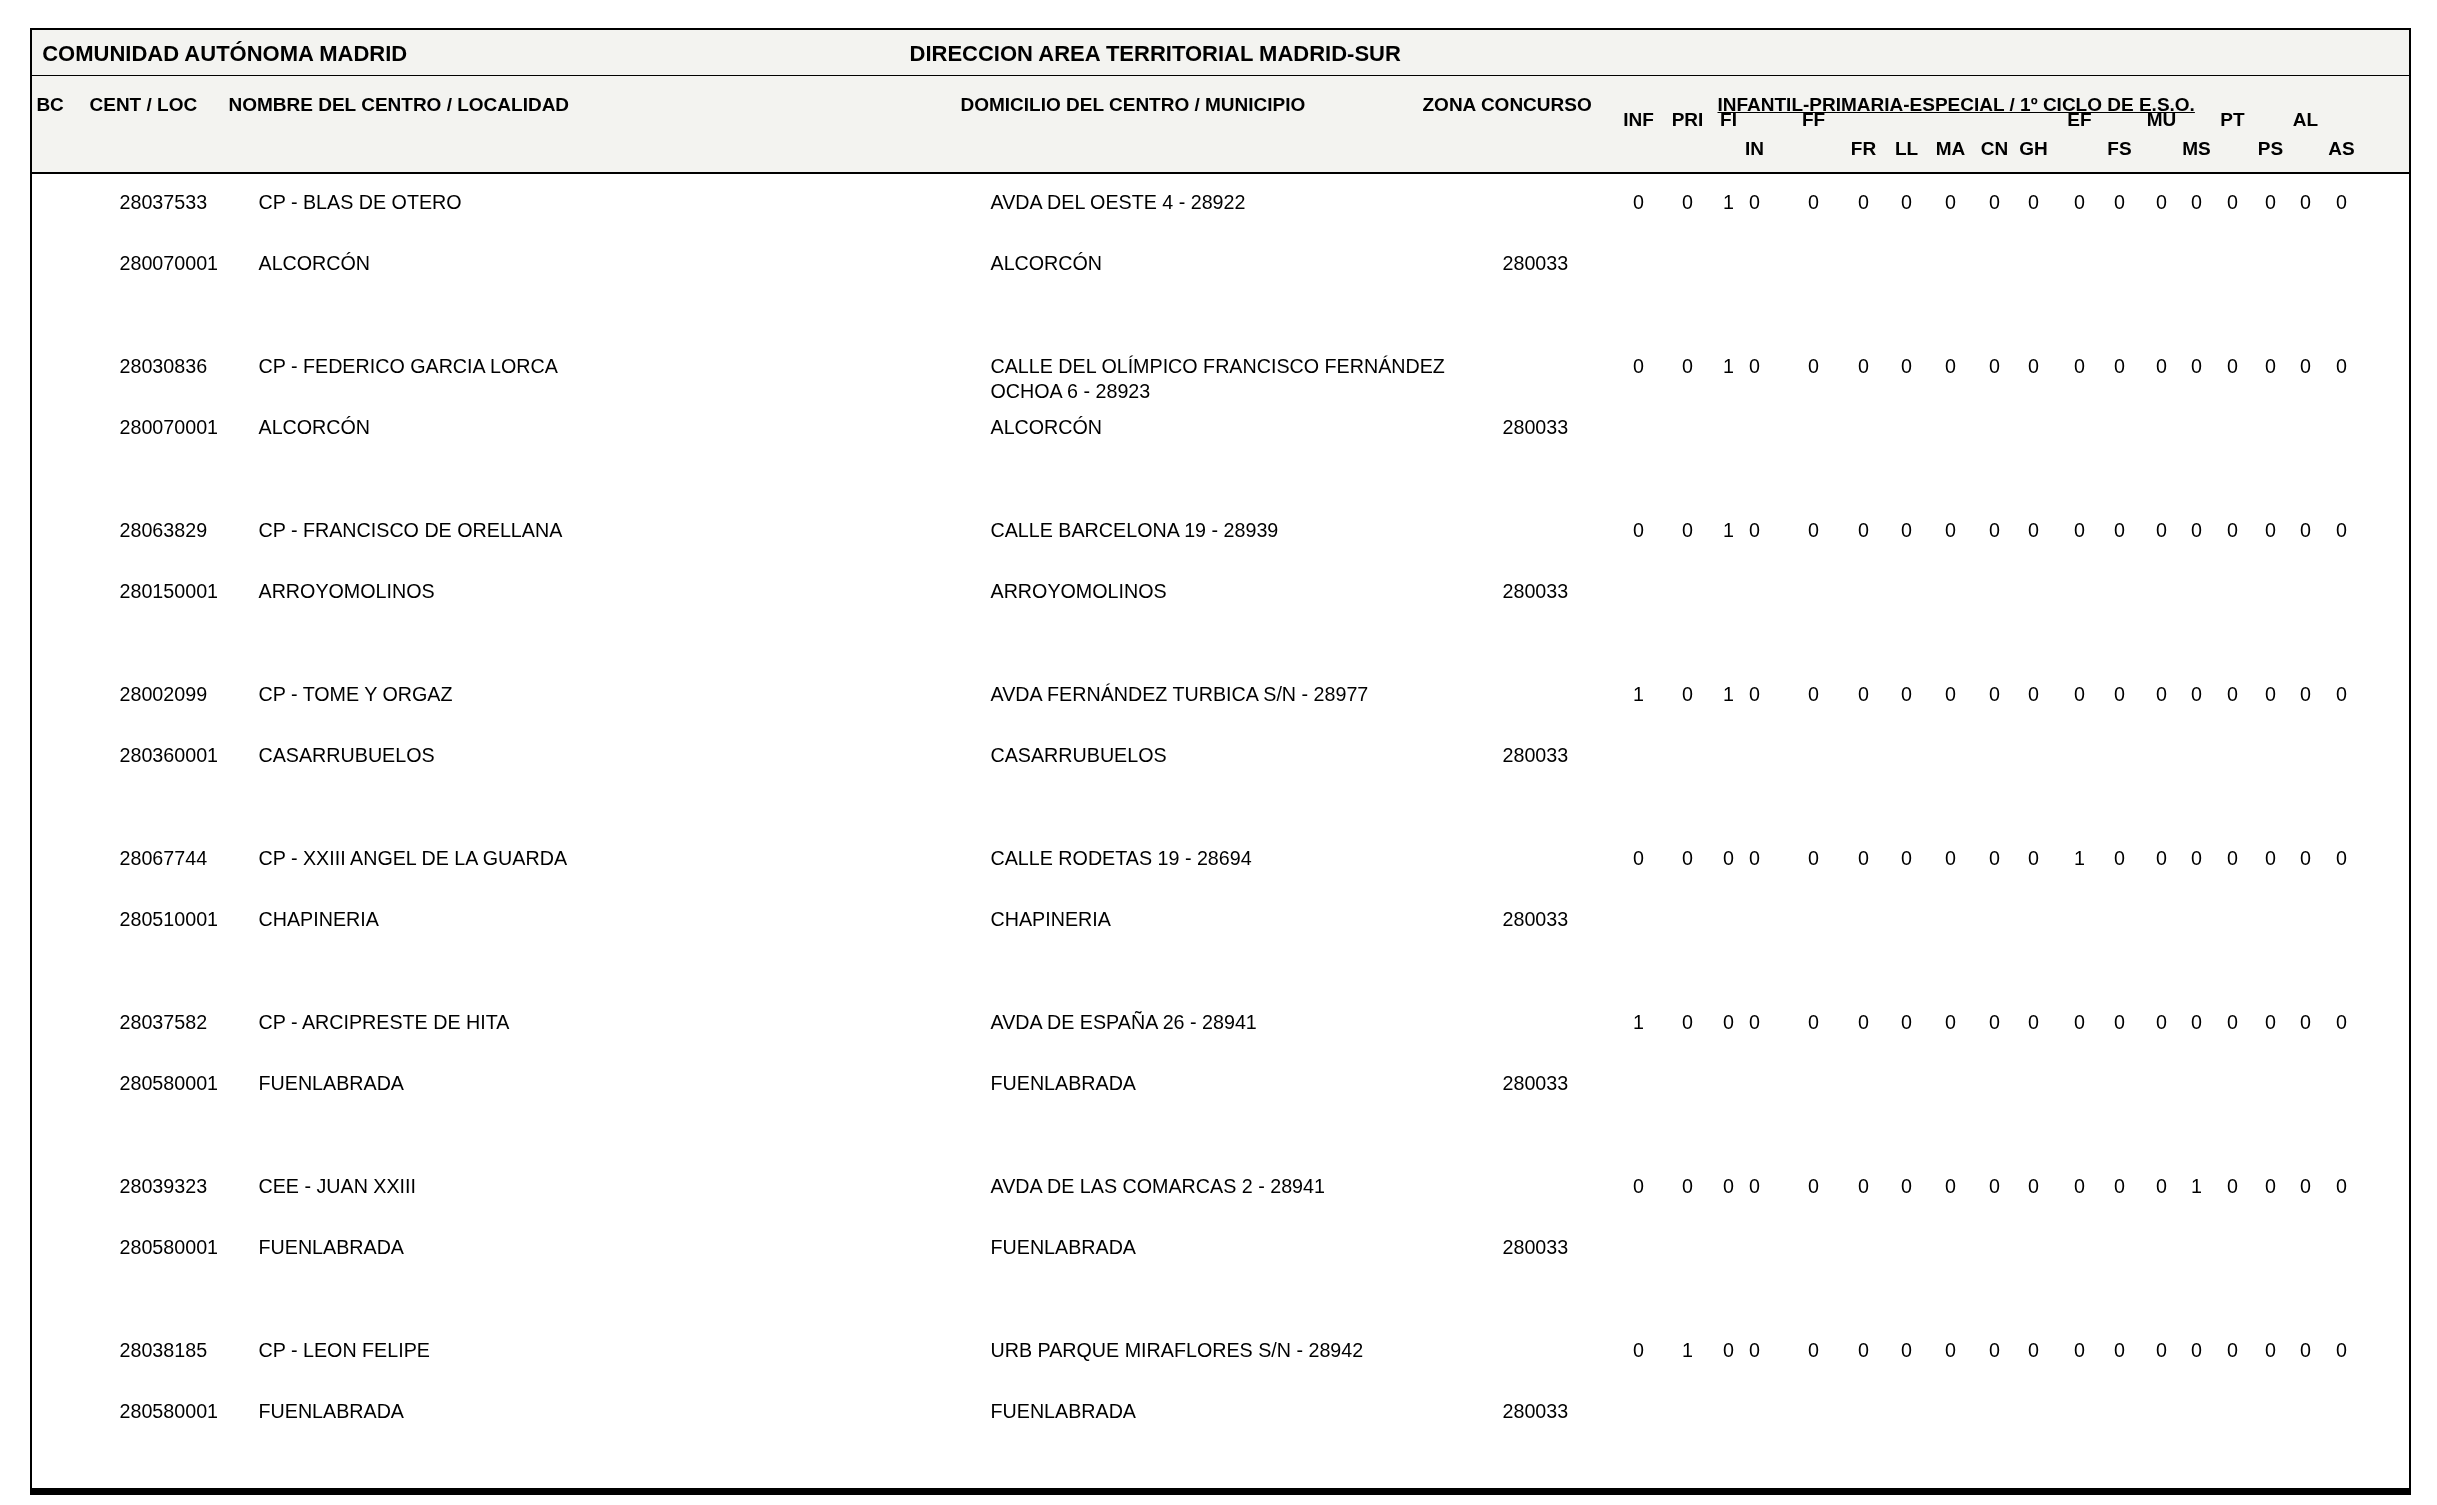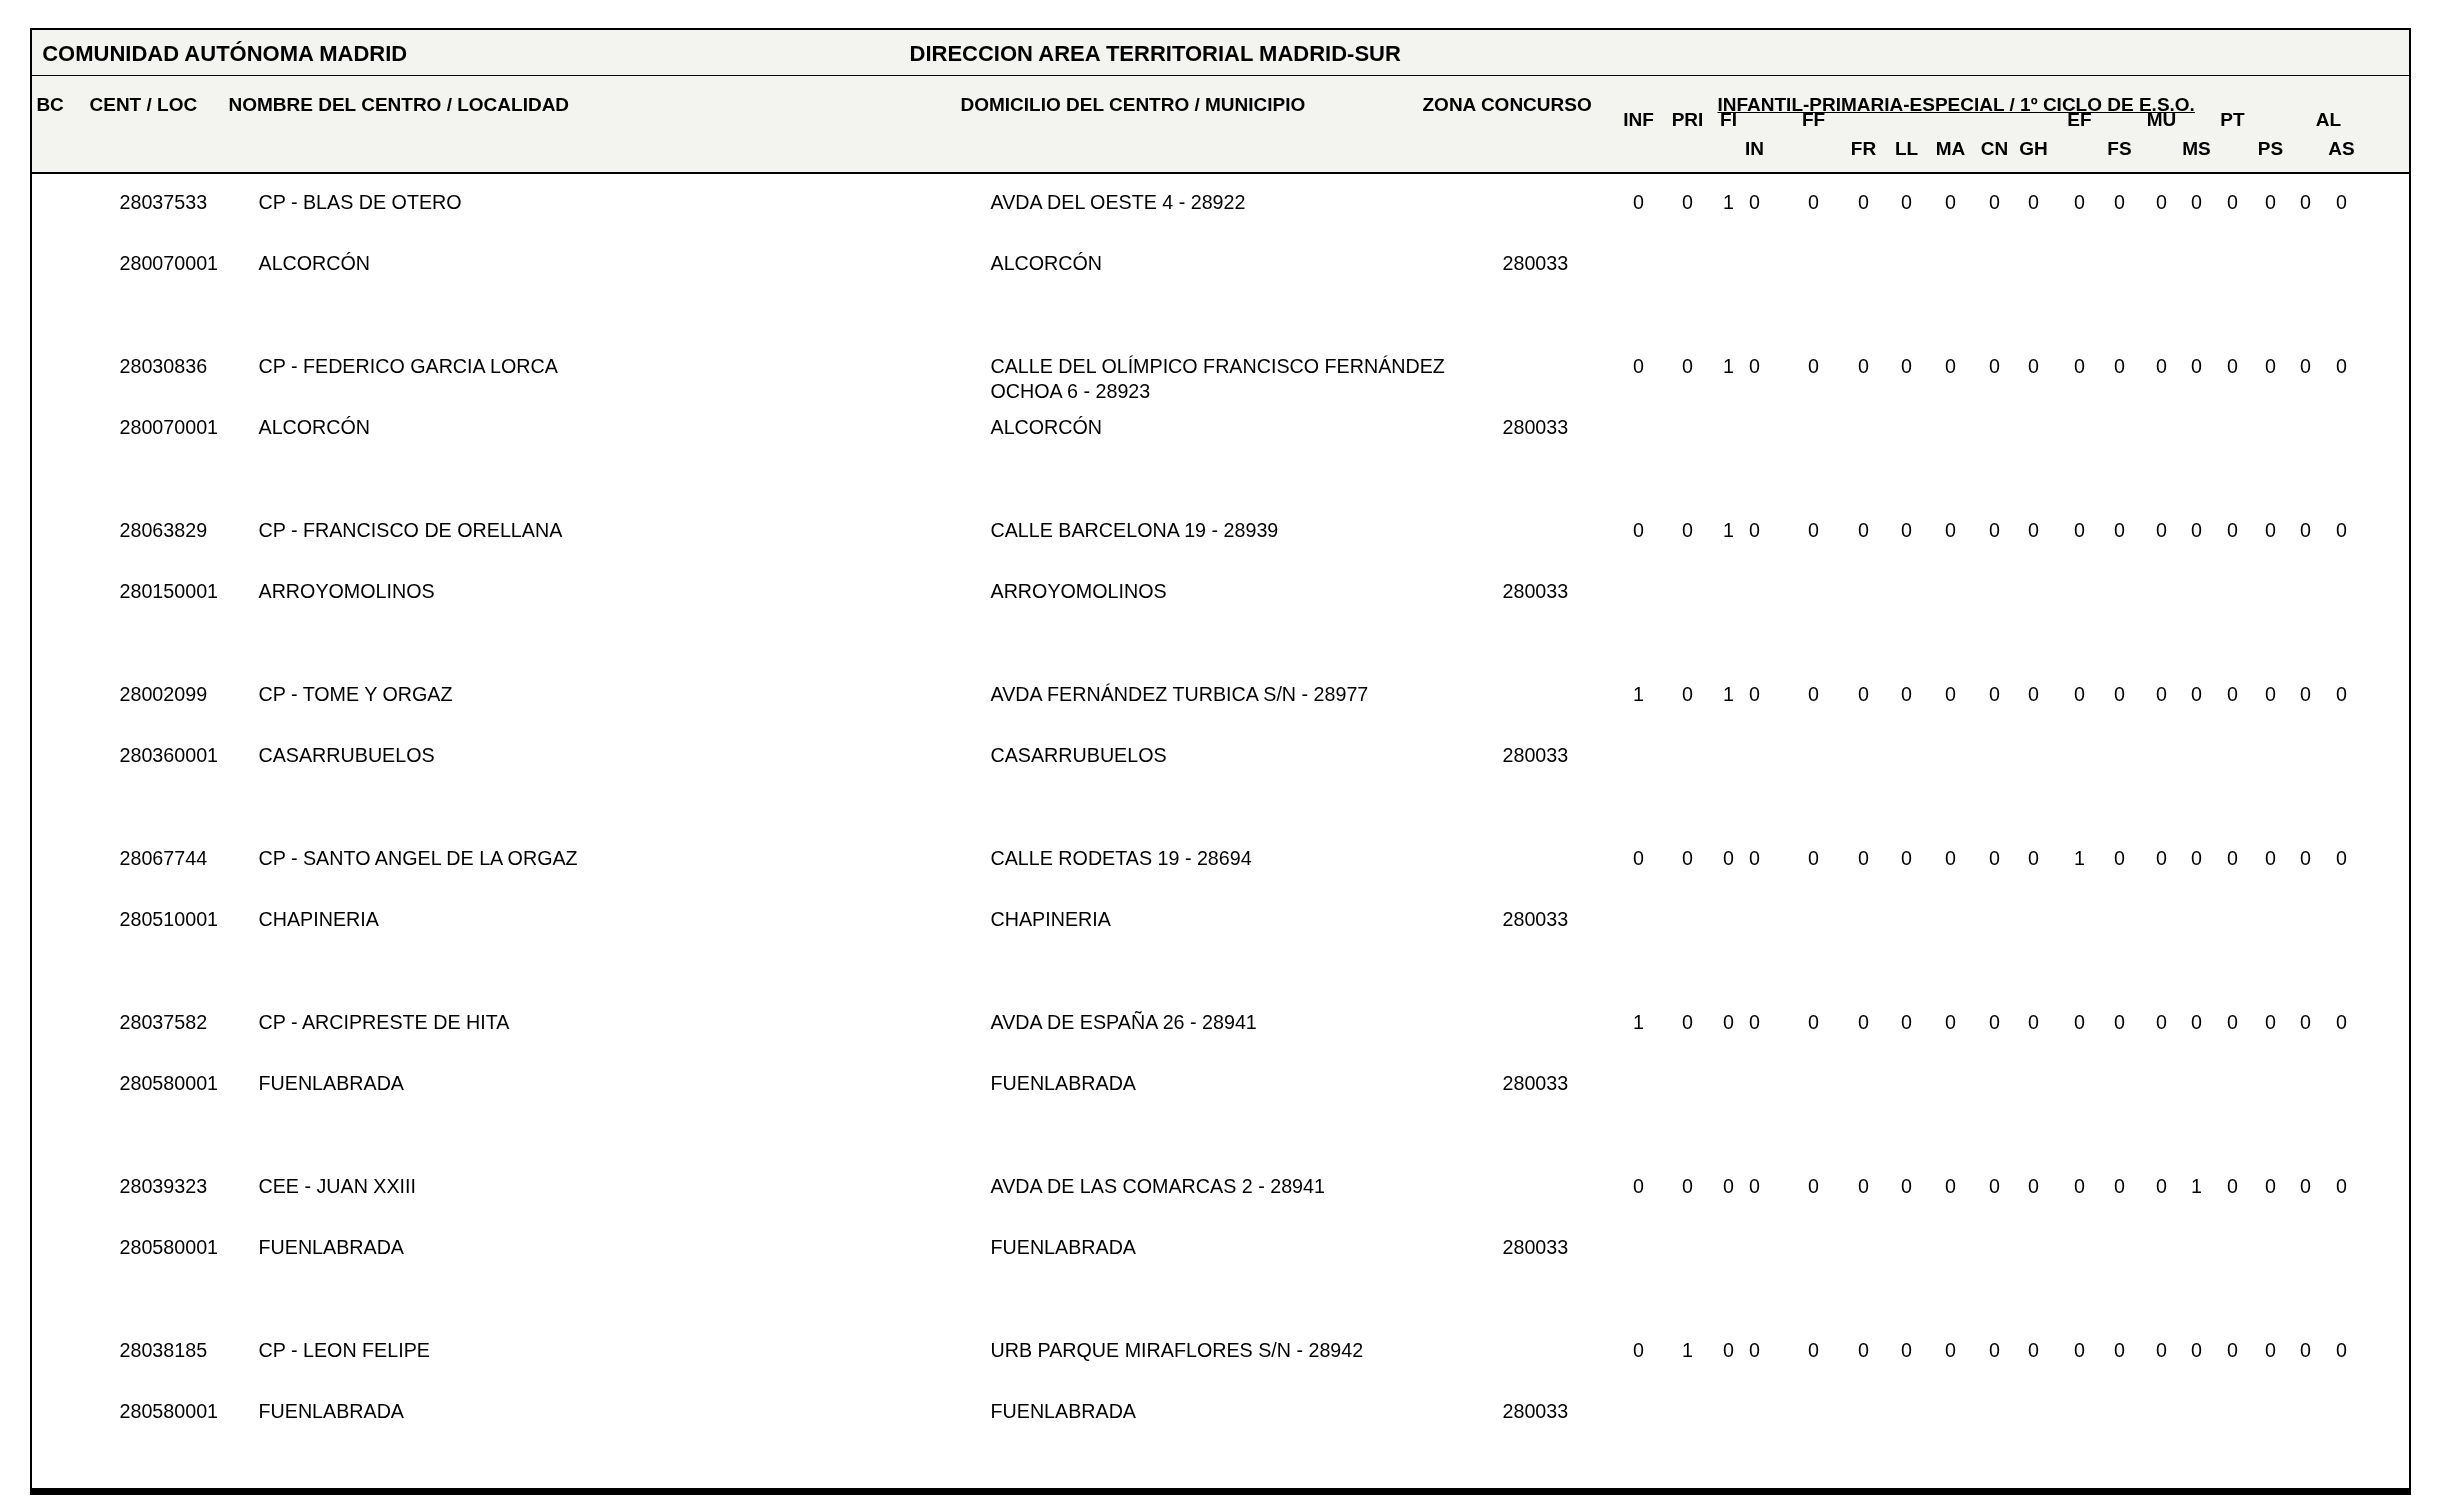--- a/index.html
+++ b/index.html
@@ -104,21 +104,21 @@
         <span class="code bot" style="left: 1875px;">LL</span>
         <span class="code bot" style="left: 1919px;">MA</span>
         <span class="code bot" style="left: 1963px;">CN</span>
         <span class="code bot" style="left: 2002px;">GH</span>
         <span class="code top" style="left: 2048px;">EF</span>
         <span class="code bot" style="left: 2088px;">FS</span>
         <span class="code top" style="left: 2130px;">MU</span>
         <span class="code bot" style="left: 2165px;">MS</span>
         <span class="code top" style="left: 2201px;">PT</span>
         <span class="code bot" style="left: 2239px;">PS</span>
-        <span class="code top" style="left: 2274px; margin-left: 23px;">AL</span>
+        <span class="code top" style="left: 2274px;">AL</span>
         <span class="code bot" style="left: 2310px;">AS</span>
       </div>
   </div>
 
   <div class="rows" id="rows">
       <div class="entry">
         <div class="cell c-cent">28037533</div>
         <div class="cell c-name">CP - BLAS DE OTERO</div>
         <div class="cell c-addr">AVDA DEL OESTE 4 - 28922</div>
         <span class="val" style="left: 1607px;">0</span>
@@ -220,21 +220,21 @@
         <span class="val" style="left: 2239px;">0</span>
         <span class="val" style="left: 2274px;">0</span>
         <span class="val" style="left: 2310px;">0</span>
         <div class="cell c-loc">280360001</div>
         <div class="cell c-localidad">CASARRUBUELOS</div>
         <div class="cell c-municipio">CASARRUBUELOS</div>
         <div class="cell c-zona">280033</div>
       </div>
       <div class="entry">
         <div class="cell c-cent">28067744</div>
-        <div class="cell c-name">CP - SANTO ANGEL DE LA ORGAZ</div>
+        <div class="cell c-name">CP - XXIII ANGEL DE LA GUARDA</div>
         <div class="cell c-addr">CALLE RODETAS 19 - 28694</div>
         <span class="val" style="left: 1607px;">0</span>
         <span class="val" style="left: 1656px;">0</span>
         <span class="val" style="left: 1697px;">0</span>
         <span class="val" style="left: 1723px;">0</span>
         <span class="val" style="left: 1782px;">0</span>
         <span class="val" style="left: 1832px;">0</span>
         <span class="val" style="left: 1875px;">0</span>
         <span class="val" style="left: 1919px;">0</span>
         <span class="val" style="left: 1963px;">0</span>

